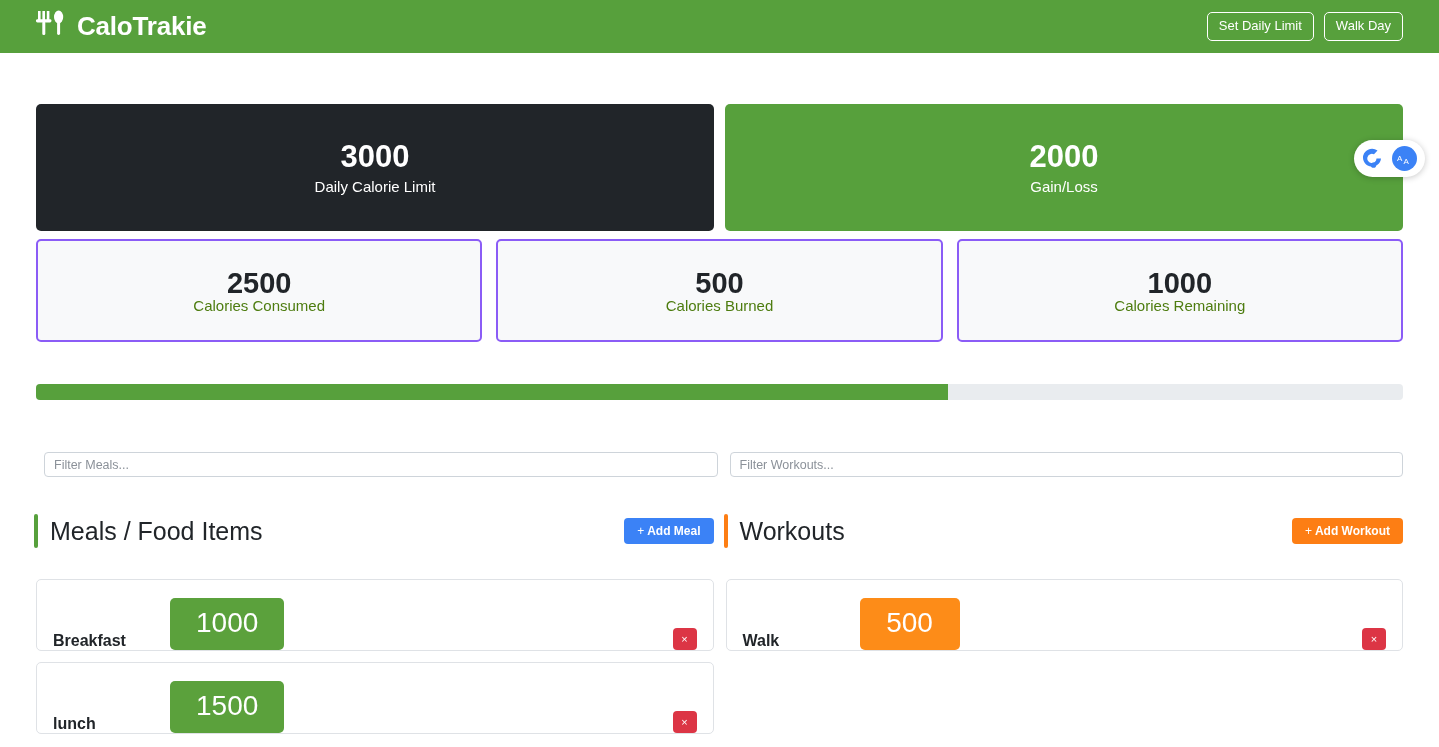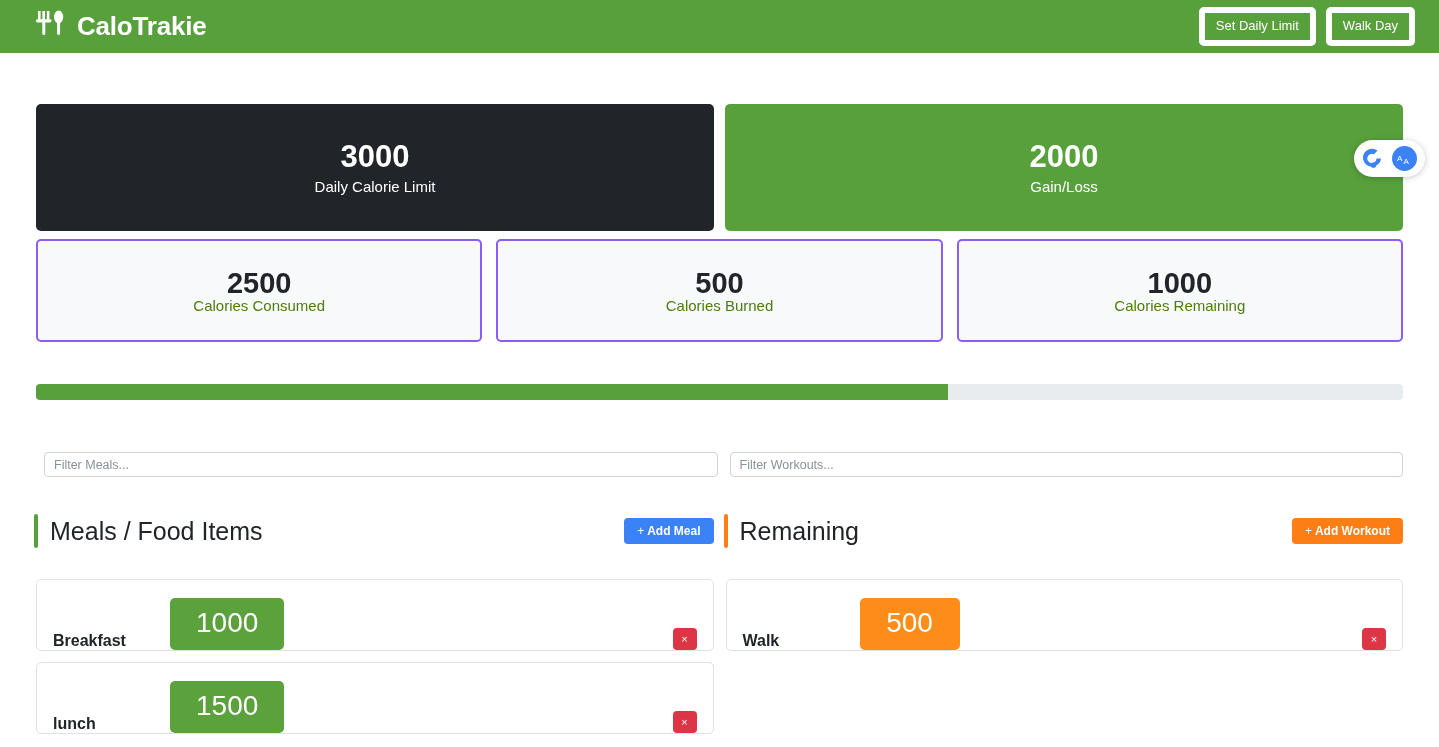--- a/index.html
+++ b/index.html
@@ -13,36 +13,36 @@
     overflow: hidden;
   }
 
   
   .navbar {
     height: 53px;
     background: #57a03c;
     display: flex;
     align-items: center;
     justify-content: space-between;
-    padding: 0 24px 0 36px;
+    padding: 0 36px 0 36px;
   }
   .brand {
     display: flex;
     align-items: center;
     gap: 11px;
     color: #ffffff;
     font-size: 26px;
     font-weight: 700;
     letter-spacing: -0.2px;
   }
   .brand-icon { display: block; }
   .nav-actions { display: flex; gap: 10px; align-items: center; }
   .nav-btn {
     background: transparent;
-    border: 6px solid #ffffff;
+    border: 1px solid #ffffff;
     color: #ffffff;
     border-radius: 5px;
     font-family: "Liberation Sans", sans-serif;
     font-size: 13px;
     padding: 6px 11px 7px;
     line-height: 1.1;
     cursor: pointer;
     white-space: nowrap;
   }
 
@@ -350,21 +350,21 @@
             <div class="item-spacer"></div>
             <button class="del-btn">
               <span>×</span>
             </button>
           </div>
         </div>
     </div>
 
     <div class="panel">
       <div class="panel-head workouts">
-        <div class="panel-title">Remaining</div>
+        <div class="panel-title">Workouts</div>
         <button class="add-btn orange">
           <span class="plus">+</span><span>Add Workout</span>
         </button>
       </div>
       <div id="workouts-list">
           <div class="item-row">
             <div class="item-name">Walk</div>
             <div class="item-badge orange">500</div>
             <div class="item-spacer"></div>
             <button class="del-btn">

